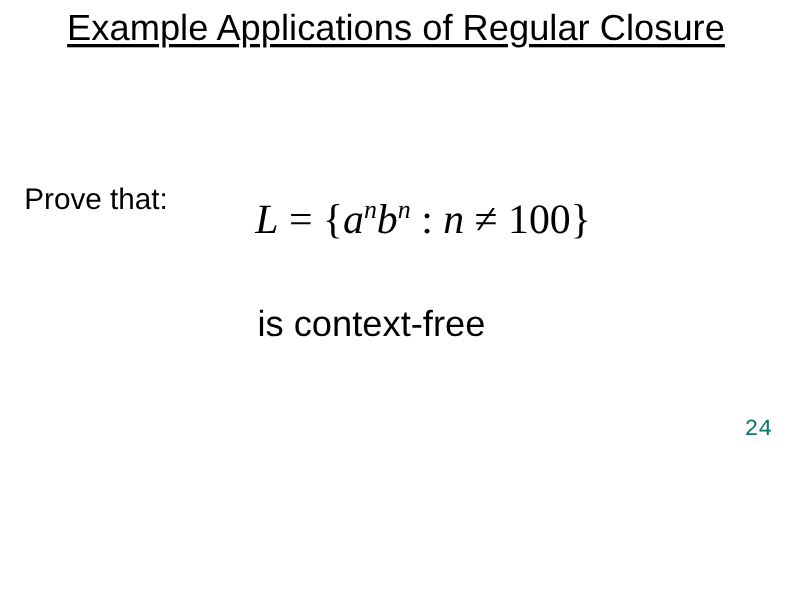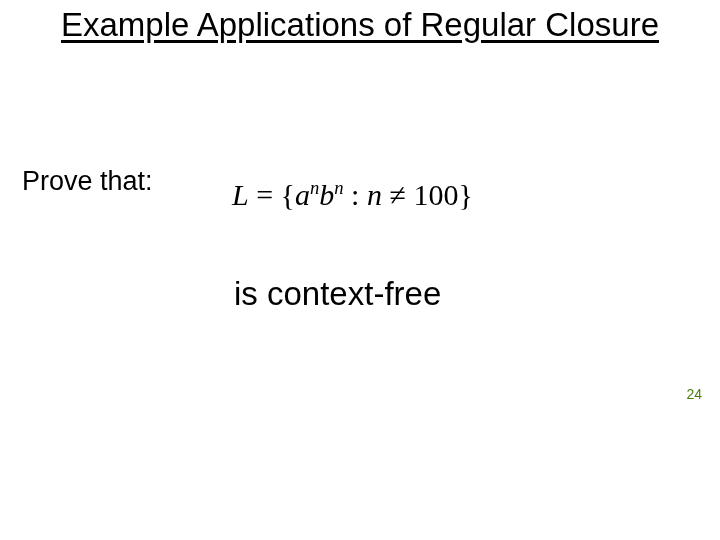--- a/index.html
+++ b/index.html
@@ -33,21 +33,21 @@
     position: absolute;
     top: 166px;
     left: 22px;
     font-size: 27px;
   }
   .formula {
     position: absolute;
     top: 178px;
     left: 232px;
     font-family: "Times New Roman", Times, serif;
-    font-size: 30px;
+    font-size: 38px;
     font-style: italic;
     white-space: nowrap;
     text-align: right;
   }
   .formula .upright {
     font-style: normal;
   }
   .formula sup {
     font-size: 0.62em;
     font-style: italic;
@@ -61,23 +61,23 @@
     position: absolute;
     top: 275px;
     left: 234px;
     font-size: 33px;
     text-align: right;
   }
   .pagenum {
     position: absolute;
     bottom: 10px;
     right: 18px;
-    font-family: Liberation Sans, sans-serif;
-    font-size: 14px;
-    color: #4d7c0f;
+    font-family: Liberation Mono, monospace;
+    font-size: 21px;
+    color: #0f766e;
   }
 </style>
 </head>
 <body>
 
 <div class="slide">
 
   <div class="title">Example Applications of Regular Closure</div>
 
   <div class="prove">Prove that:</div>

